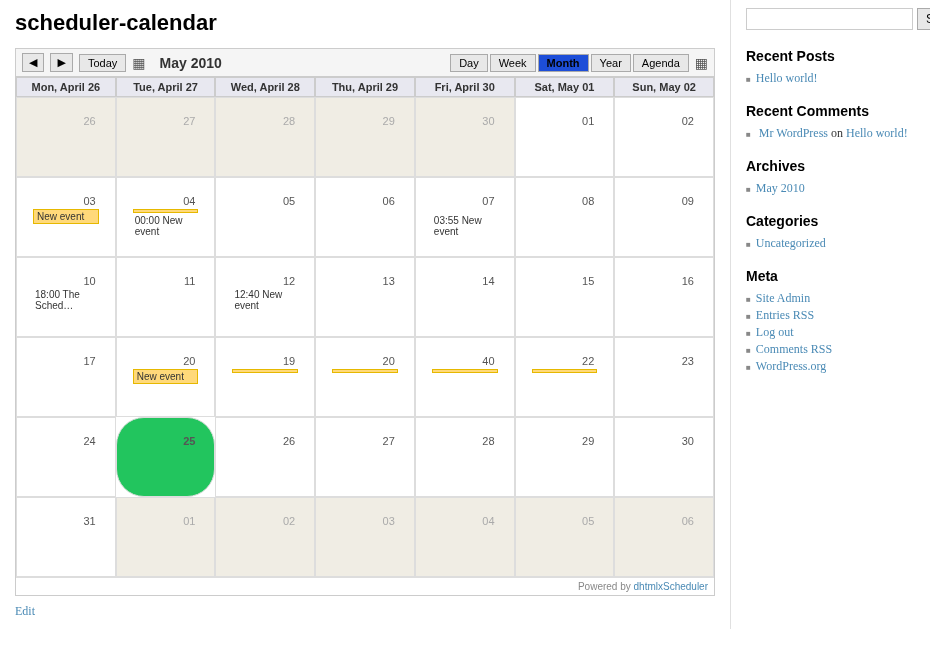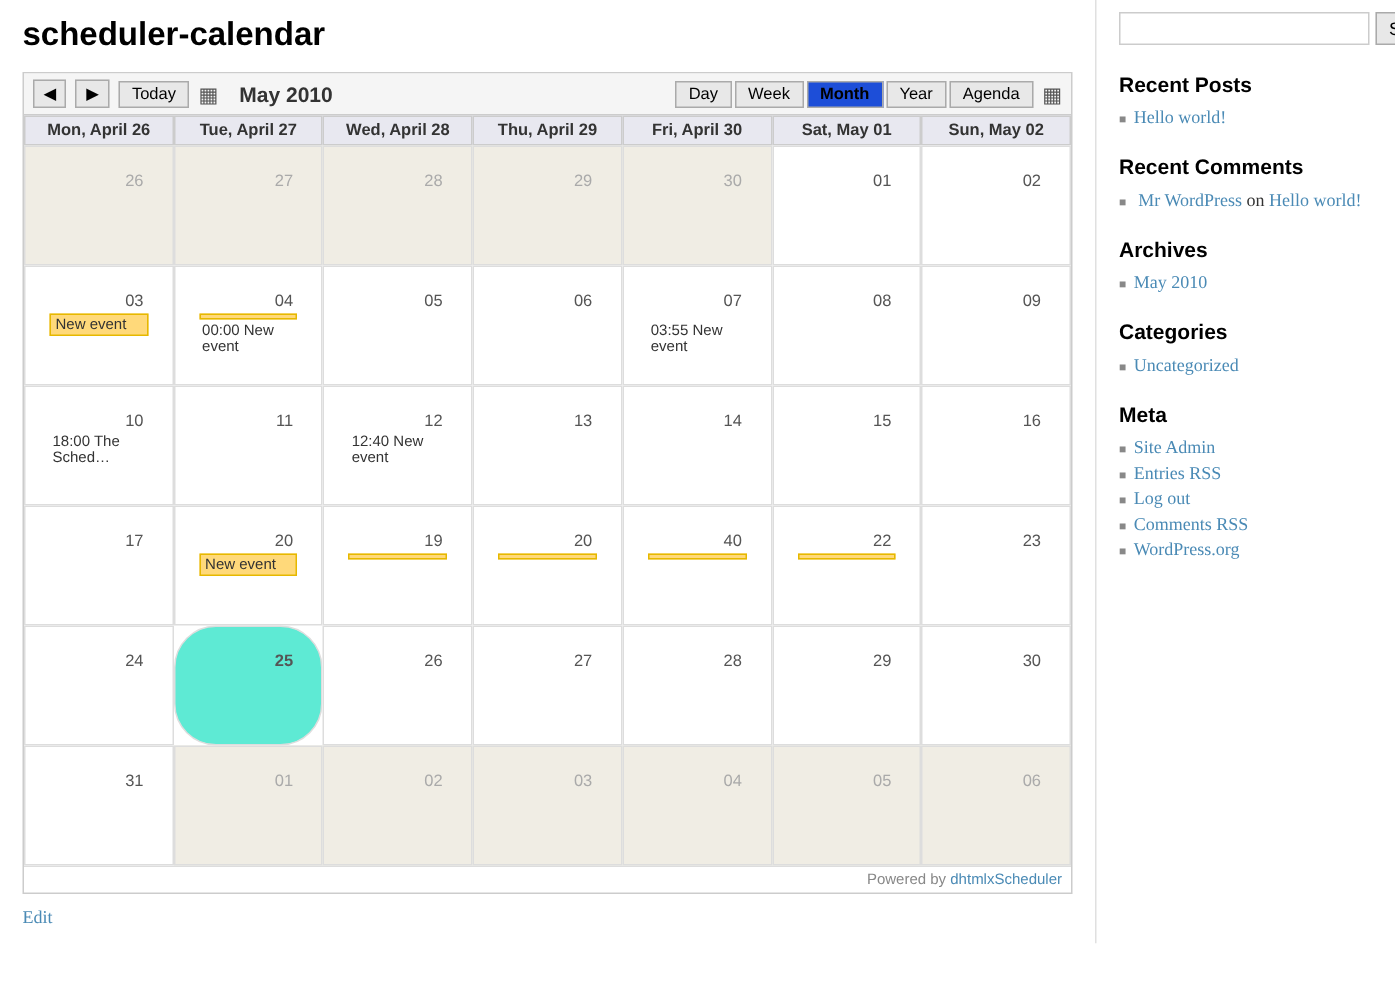--- a/index.html
+++ b/index.html
@@ -25,21 +25,21 @@
     
     .view-btns { margin-left: auto; display: flex; gap: 2px; align-items: center; }
     .view-btn { border: 1px solid #aaa; background: #e8e8e8; padding: 2px 8px; cursor: pointer; font-size: 11px; }
     .view-btn.active { background: #1d4ed8; font-weight: bold; }
     
     .cal-grid { display: grid; grid-template-columns: repeat(7, 1fr); }
     .cal-header-cell { background: #e8e8f0; border: 1px solid #ccc; padding: 3px 6px; text-align: center; font-weight: bold; font-size: 11px; color: #333; }
     
     .cal-cell { border: 1px solid #ddd; min-height: 80px; padding: 16px; vertical-align: top; position: relative; background: #fff; }
     .cal-cell.other-month { background: #f0ede4; }
-    .cal-cell.today { background: #5eead4; border-radius: 28px; }
+    .cal-cell.today { background: #22c55e; border-radius: 28px; }
     .cal-cell.today .day-num { font-weight: bold; }
     
     .day-num { text-align: right; color: #555; font-size: 11px; padding: 1px 3px; }
     .day-num.other { color: #aaa; }
     
     .event-bar { background: #ffd97a; border: 1px solid #e6b800; padding: 1px 3px; margin: 1px 0; font-size: 10px; white-space: nowrap; overflow: hidden; text-overflow: ellipsis; }
     .event-text { font-size: 10px; padding: 1px 2px; color: #333; }
     
     .powered-by { text-align: right; font-size: 10px; color: #888; padding: 3px 6px; border-top: 1px solid #ddd; }
     .powered-by a { color: #4a8ab5; text-decoration: none; }

